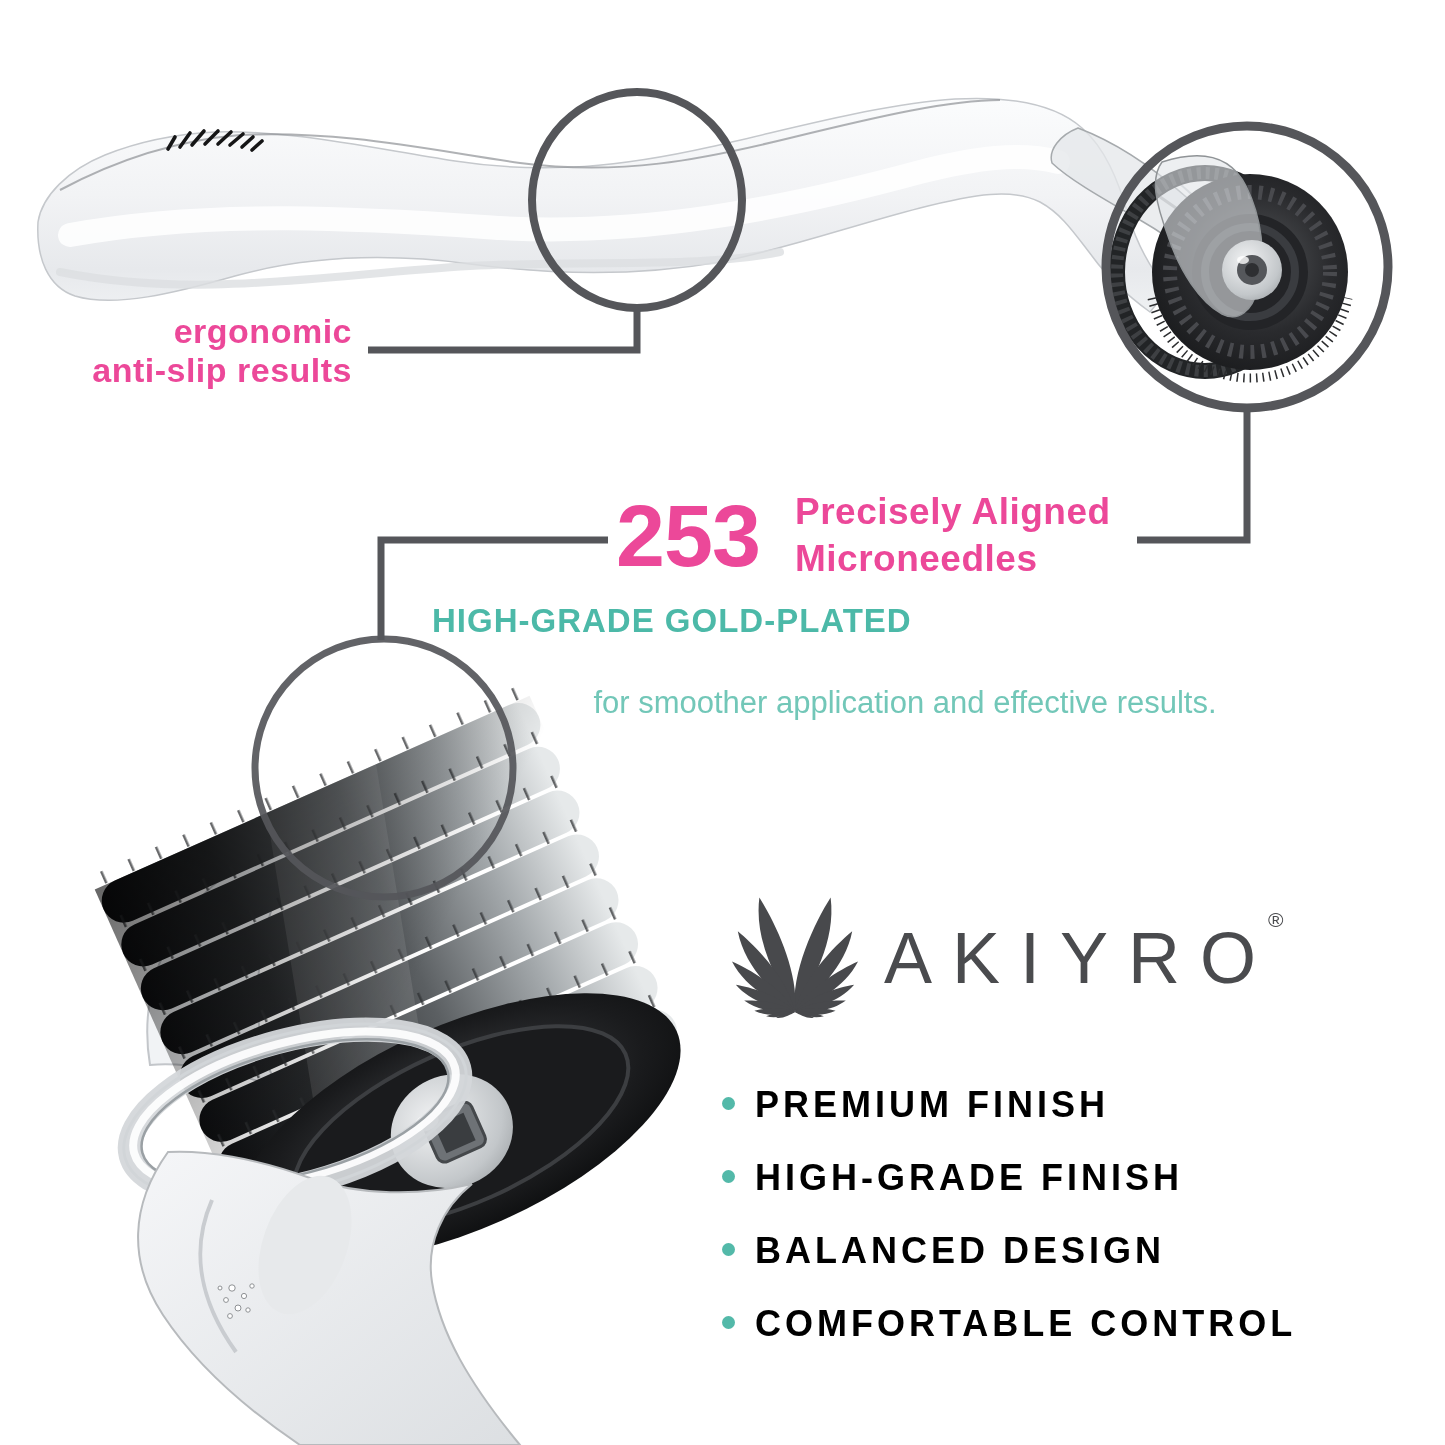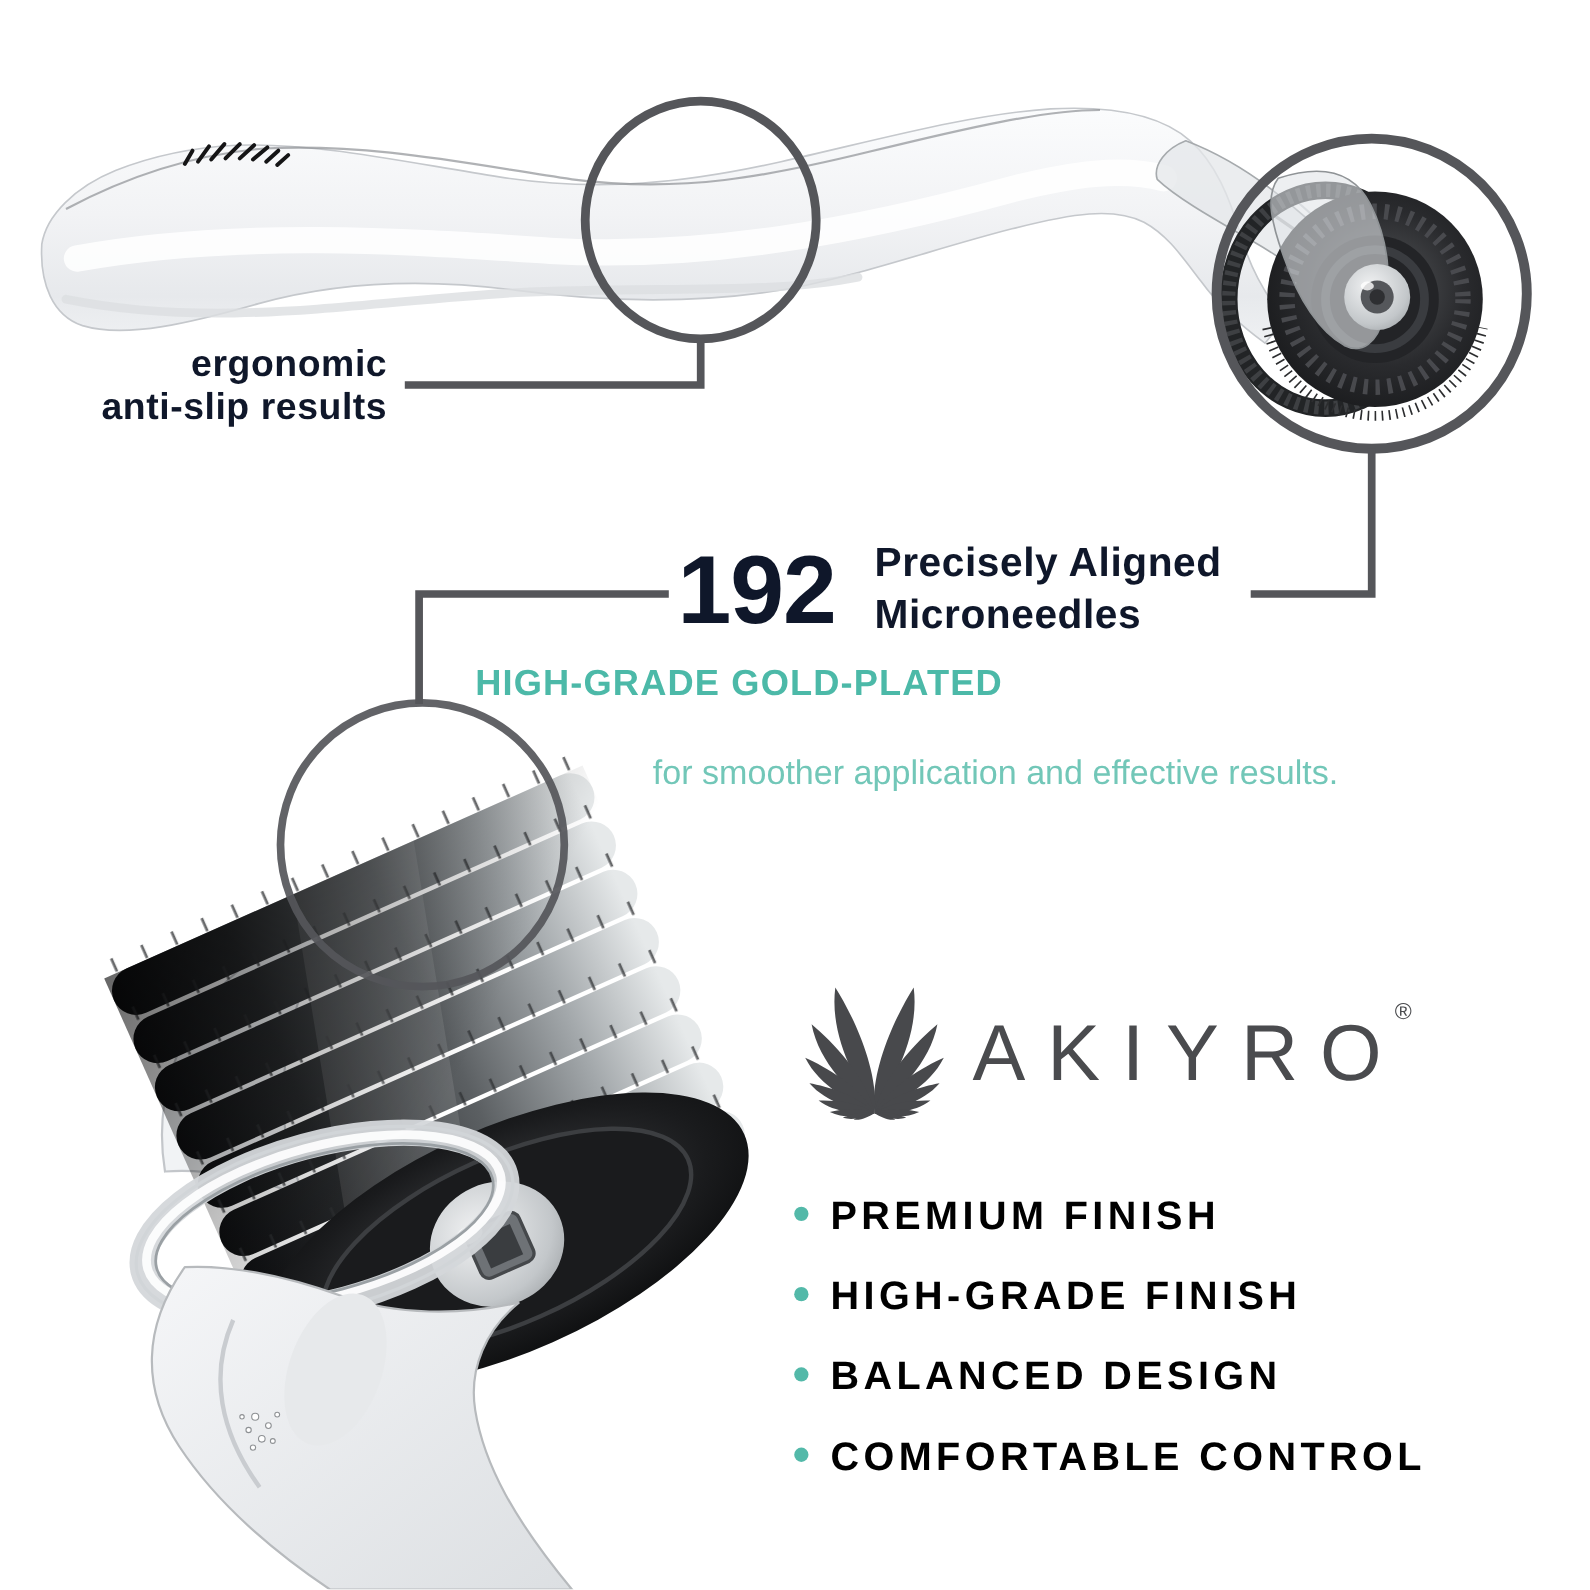--- a/index.html
+++ b/index.html
@@ -1,19 +1,19 @@
 <!DOCTYPE html>
 <html><head>
 <meta charset="utf-8">
 <style>
   html,body{margin:0;padding:0;background:#ffffff;}
   #stage{position:relative;width:1445px;height:1445px;background:#ffffff;overflow:hidden;
          font-family:"Liberation Sans", sans-serif;}
   #art{position:absolute;left:0;top:0;}
-  .txt{position:absolute;color:#0f172a;}
+  .txt{position:absolute;color:#ec4899;}
   #handle-label{top:312px;right:1093px;text-align:right;font-size:34px;font-weight:bold;
                 line-height:39px;letter-spacing:.5px;white-space:nowrap;}
   #big-number{left:616px;top:492px;font-size:88px;font-weight:bold;line-height:88px;letter-spacing:-1px;}
   #feature-title{left:795px;top:488px;font-size:37px;font-weight:bold;line-height:47px;letter-spacing:.5px;white-space:nowrap;}
   #highlight{left:432px;top:602px;width:900px;text-align:left;font-size:33px;font-weight:bold;
              letter-spacing:1px;color:#4cb9a8;white-space:nowrap;}
   #subtitle{left:455px;top:641px;width:900px;text-align:center;font-size:31px;color:#72c7b8;white-space:nowrap;margin-top:44px;}
   #brand{position:absolute;left:884px;top:922px;}
   #brand-name{font-size:72px;font-weight:400;letter-spacing:20px;color:#4a4b4e;line-height:72px;}
   #brand-reg{position:absolute;left:1268px;top:908px;font-size:21px;color:#4a4b4e;}
@@ -237,21 +237,21 @@
         </g>
       </g>
     </g>
   </svg>
 
   <div class="txt" id="handle-label">
     <div>ergonomic</div>
     <div>anti-slip results</div>
   </div>
 
-  <div class="txt" id="big-number">192</div>
+  <div class="txt" id="big-number">253</div>
 
   <div class="txt" id="feature-title">
     <div>Precisely Aligned</div>
     <div>Microneedles</div>
   </div>
 
   <div class="txt" id="highlight">HIGH-GRADE GOLD-PLATED</div>
 
   <div class="txt" id="subtitle">for smoother application and effective results.</div>
 

